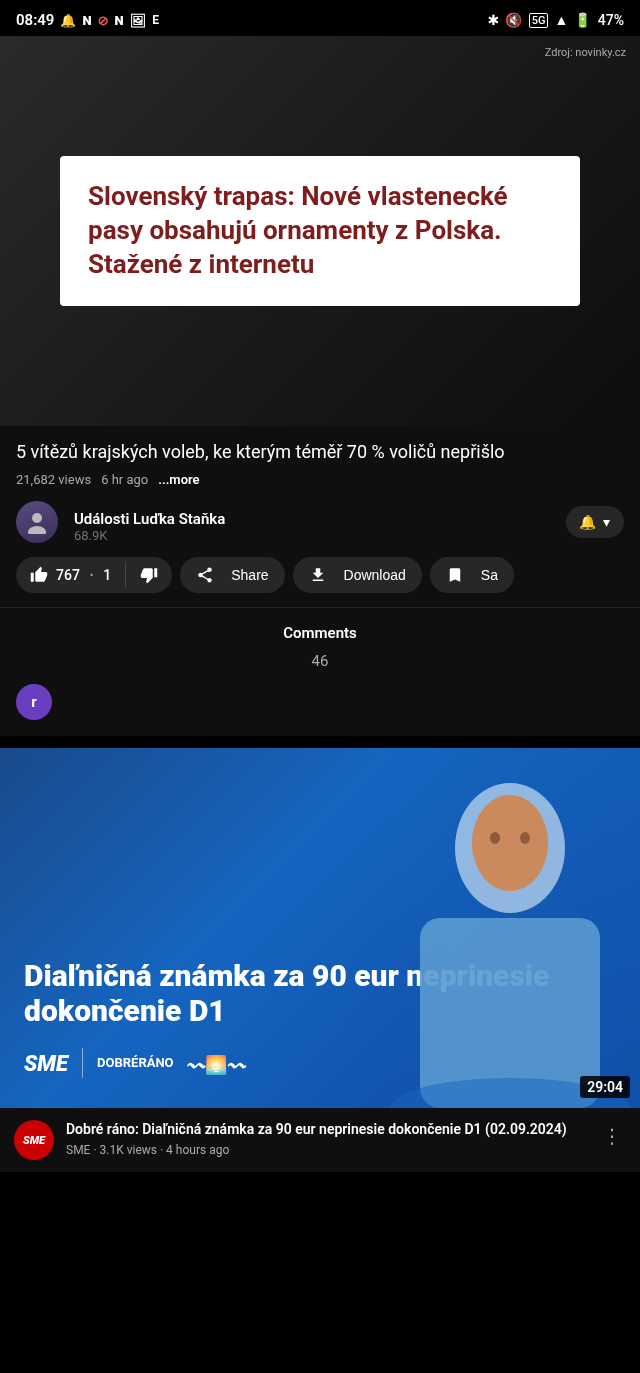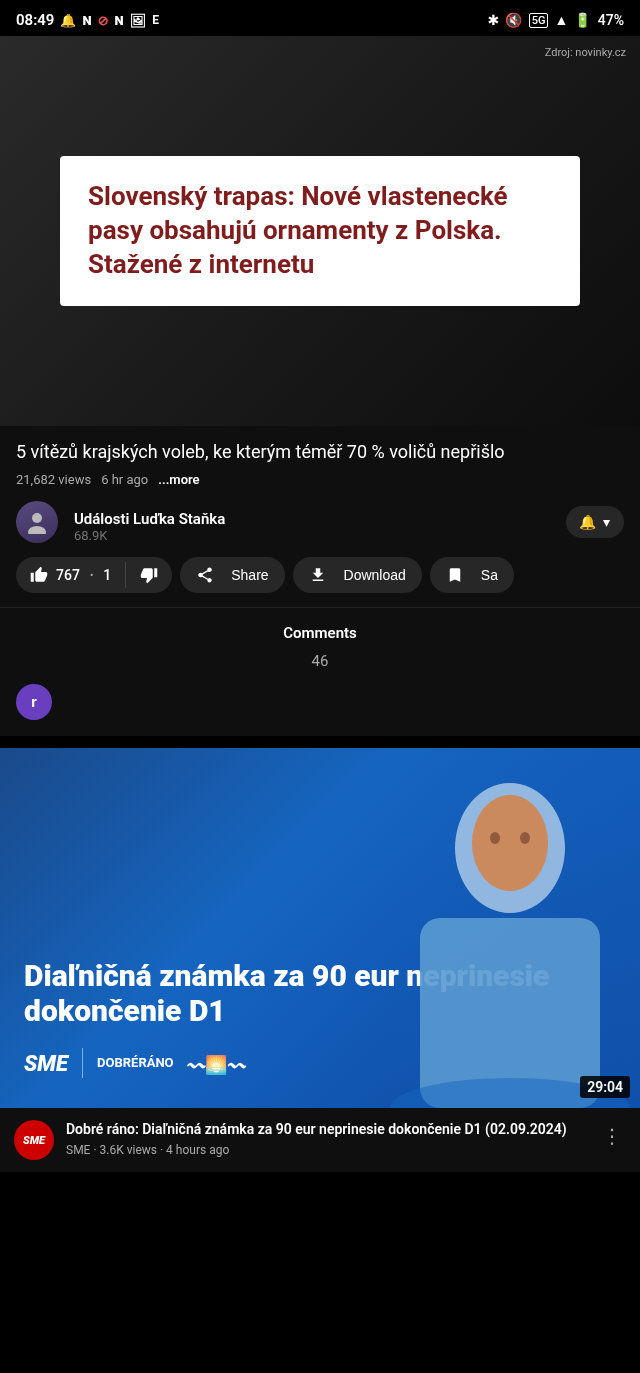--- a/index.html
+++ b/index.html
@@ -556,20 +556,20 @@
 
   <div class="next-video-info">
     <div class="next-channel-avatar">
       <span style="font-size:11px;">SME</span>
     </div>
     <div class="next-video-text">
       <div class="next-video-title-text">Dobré ráno: Diaľničná známka za 90 eur neprinesie dokončenie D1 (02.09.2024)</div>
       <div class="next-video-meta">
         <span style="cursor:pointer;">SME</span>
         <span> · </span>
-        <span>3.6K views</span>
+        <span>3.1K views</span>
         <span> · </span>
         <span>4 hours ago</span>
       </div>
     </div>
     <div class="next-video-menu">⋮</div>
   </div>
 </div>
 
 </body></html>

